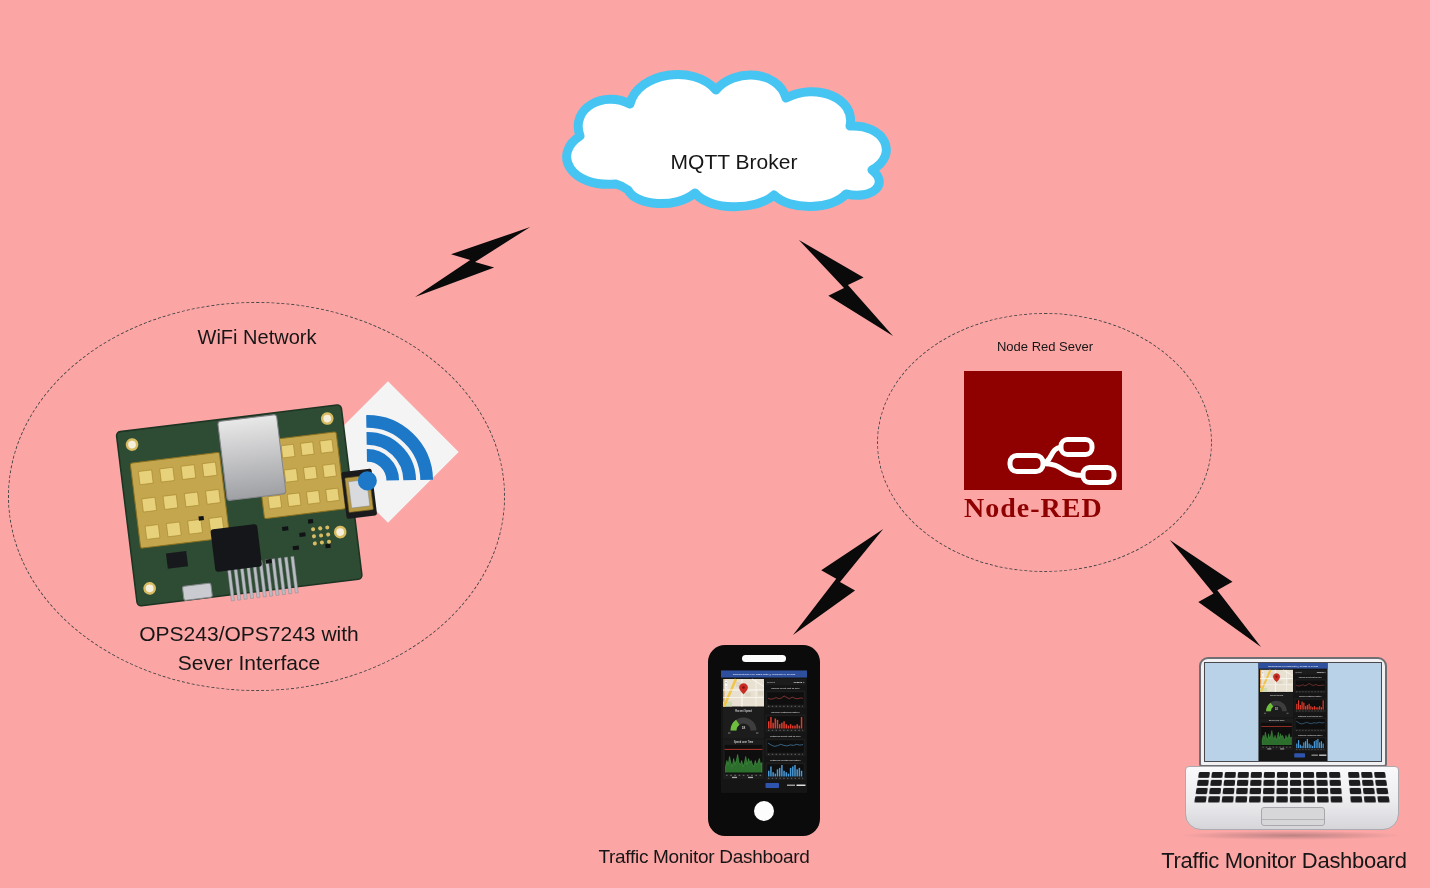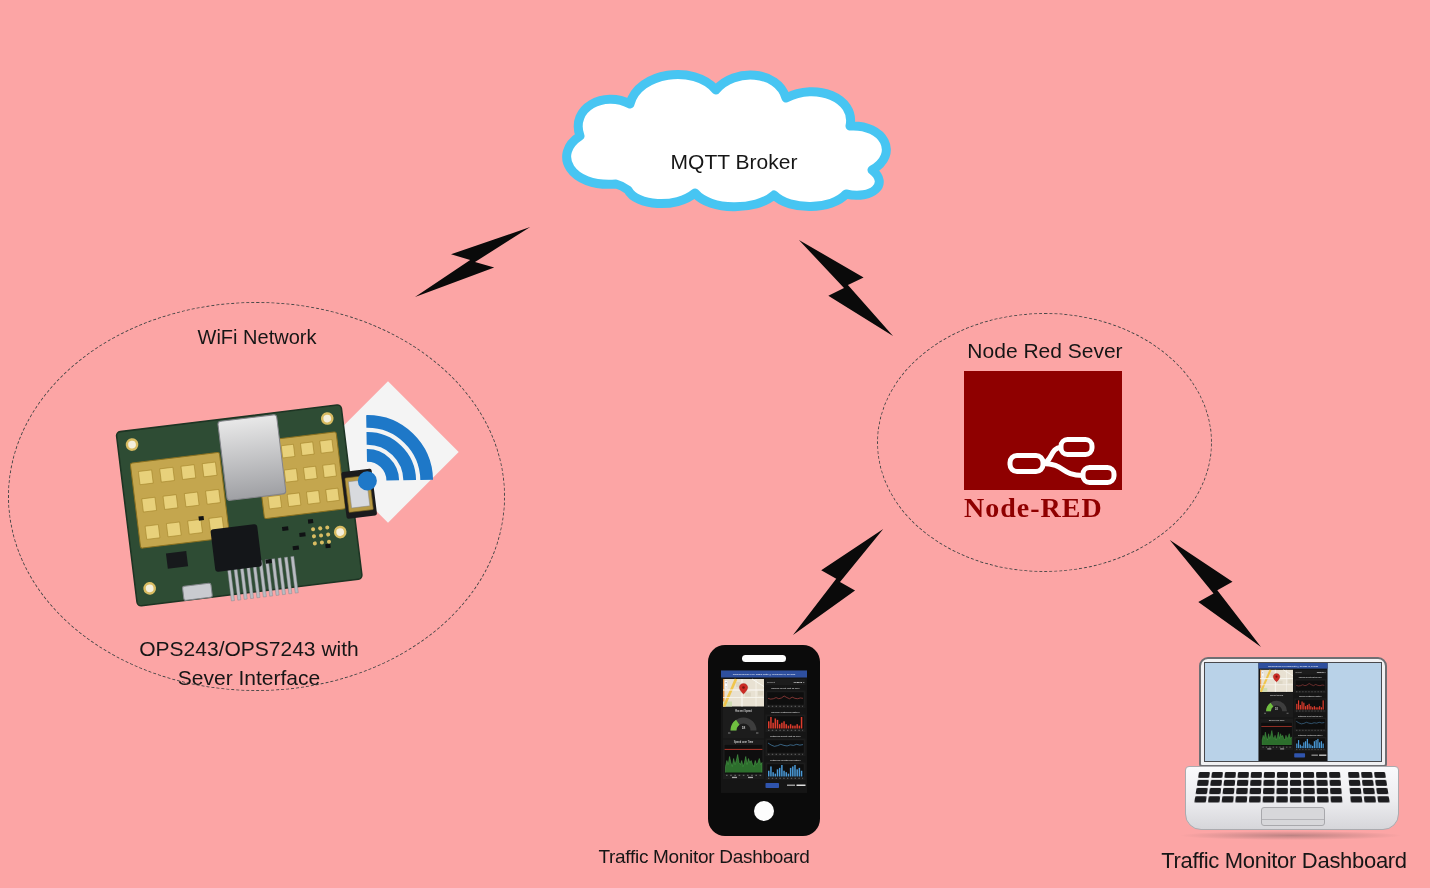--- a/index.html
+++ b/index.html
@@ -185,27 +185,27 @@
     <g transform="rotate(44 50 64)">
       <circle cx="50" cy="88" r="9" fill="#1E78C8"></circle>
       <g fill="none" stroke="#1E78C8" stroke-width="12">
         <path d="M33.03,71.03 A24,24 0 0 1 66.97,71.03"></path>
         <path d="M21.72,59.72 A40,40 0 0 1 78.28,59.72"></path>
         <path d="M10.4,48.4 A56,56 0 0 1 89.6,48.4"></path>
       </g>
     </g>
   </svg>
 
-  <div class="lbl" style="left:97px;top:634px;width:304px;font-size:21px;line-height:29px;">
+  <div class="lbl" style="left:97px;top:619px;width:304px;font-size:21px;line-height:29px;">
     <span style="display:block">OPS243/OPS7243 with</span>
     <span style="display:block">Sever Interface</span>
   </div>
 
   <div class="net-ellipse" style="left:877px;top:313px;width:335px;height:259px;"></div>
-  <div class="lbl" style="left:894px;top:339px;width:302px;font-size:21px;">Node Red Sever</div>
+  <div class="lbl" style="left:894px;top:339px;width:302px;font-size:13px;">Node Red Sever</div>
 
   <div class="nr-logo" style="left:964px;top:371px;width:158px;height:119px;">
     <svg viewBox="0 0 158 118" style="width:100%;height:100%">
       <g fill="none" stroke="#ffffff" stroke-width="5" stroke-linecap="round">
         <path d="M78,92 C88,92 86,76 97,76"></path>
         <path d="M78,92 C102,92 96,104 119,104"></path>
       </g>
       <g fill="#8F0000" stroke="#ffffff" stroke-width="5">
         <rect x="46" y="84" width="33" height="16" rx="7"></rect>
         <rect x="97" y="68" width="31" height="15" rx="6.5"></rect>

